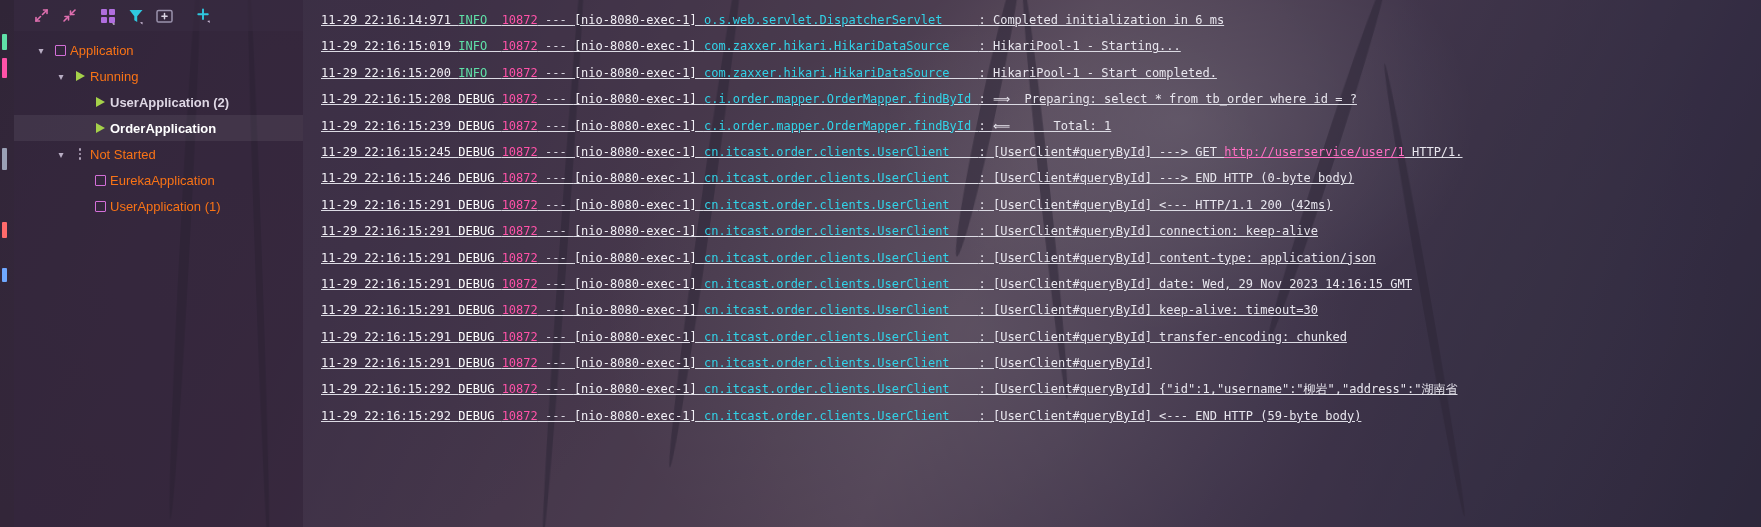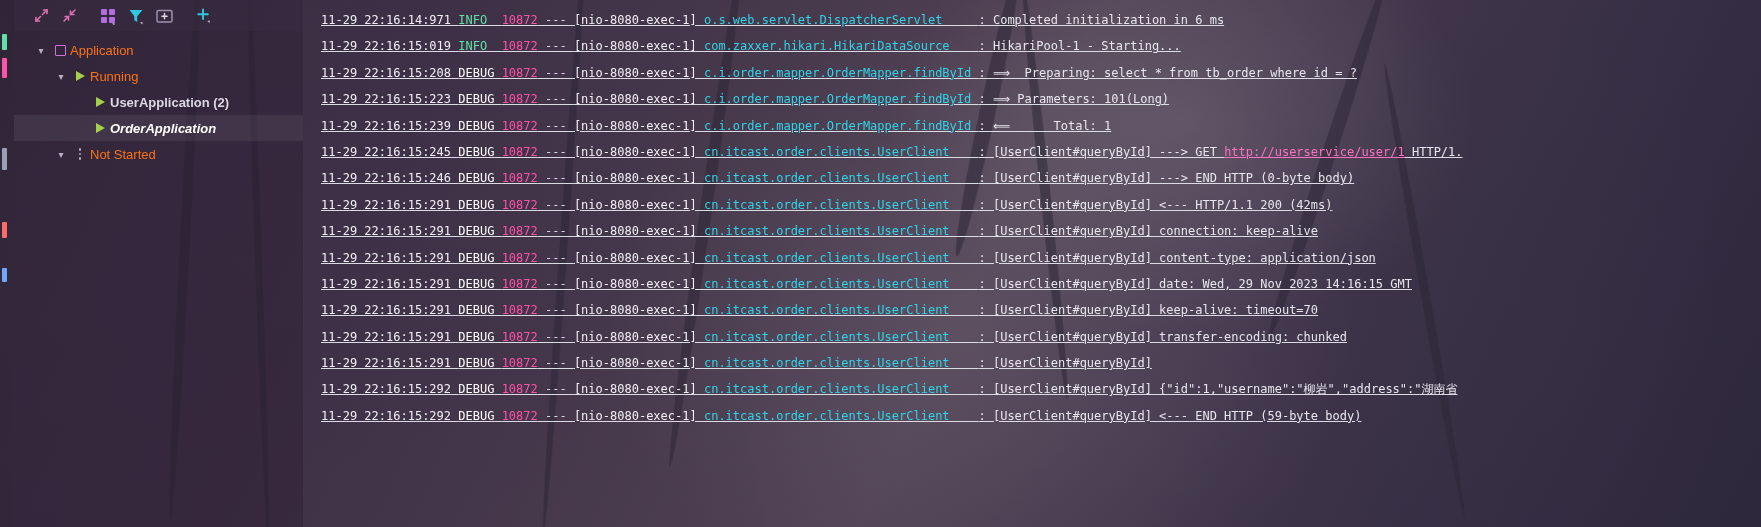--- a/index.html
+++ b/index.html
@@ -80,21 +80,21 @@
   .tree-row.selected { background: rgba(255,255,255,0.065); }
   .twisty {
     width: 18px; display: inline-flex; justify-content: center; align-items: center;
     color: #b9aec4; font-size: 10px;
   }
   .tree-icon {
     width: 20px; display: inline-flex; justify-content: center; align-items: center;
   }
   .tree-label { color: #f97316; }
   .tree-label.bright { color: #ded7e4; font-weight: bold; }
-  .tree-label.white { color: #ffffff; font-weight: bold; font-style: italic; }
+  .tree-label.white { color: #ffffff; font-weight: bold; }
 
   .sq {
     width: 11px; height: 11px;
     border: 1.6px solid #d36fd8; border-radius: 1px; box-sizing: border-box;
   }
   .play {
     width: 0; height: 0;
     border-left: 9px solid #a5d14a;
     border-top: 5.5px solid transparent;
     border-bottom: 5.5px solid transparent;
@@ -258,39 +258,53 @@
         <span class="tree-icon">
           <span class="dots">
               <i></i>
               <i></i>
               <i></i>
             </span>
         </span>
         <span class="tree-label">Not Started</span>
       </div>
 
-
+      <div class="tree-row" style="padding-left:58px;">
+        <span class="twisty"></span>
+        <span class="tree-icon">
+            <span class="sq"></span>
+          </span>
+        <span class="tree-label">EurekaApplication</span>
+      </div>
+
+      <div class="tree-row" style="padding-left:58px;">
+        <span class="twisty"></span>
+        <span class="tree-icon">
+            <span class="sq"></span>
+          </span>
+        <span class="tree-label">UserApplication (1)</span>
+      </div>
 
     </div>
   </div>
 
   <div id="console">
     <div id="console-inner">
         <div class="log-line"><span class="ts">11-29 22:16:14:971 </span><span class="lv-info">INFO  </span><span class="pid">10872</span><span class="dash"> --- </span><span class="thread">[nio-8080-exec-1] </span><span class="logger">o.s.web.servlet.DispatcherServlet     </span><span class="msg">: Completed initialization in 6 ms</span></div>
         <div class="log-line"><span class="ts">11-29 22:16:15:019 </span><span class="lv-info">INFO  </span><span class="pid">10872</span><span class="dash"> --- </span><span class="thread">[nio-8080-exec-1] </span><span class="logger">com.zaxxer.hikari.HikariDataSource    </span><span class="msg">: HikariPool-1 - Starting...</span></div>
+        <div class="log-line"><span class="ts">11-29 22:16:15:200 </span><span class="lv-info">INFO  </span><span class="pid">10872</span><span class="dash"> --- </span><span class="thread">[nio-8080-exec-1] </span><span class="logger">com.zaxxer.hikari.HikariDataSource    </span><span class="msg">: HikariPool-1 - Start completed.</span></div>
         <div class="log-line"><span class="ts">11-29 22:16:15:208 </span><span class="lv-debug">DEBUG </span><span class="pid">10872</span><span class="dash"> --- </span><span class="thread">[nio-8080-exec-1] </span><span class="logger">c.i.order.mapper.OrderMapper.findById </span><span class="msg">: ⟹  Preparing: select * from tb_order where id = ?</span></div>
-        <div class="log-line"><span class="ts">11-29 22:16:15:223 </span><span class="lv-debug">DEBUG </span><span class="pid">10872</span><span class="dash"> --- </span><span class="thread">[nio-8080-exec-1] </span><span class="logger">c.i.order.mapper.OrderMapper.findById </span><span class="msg">: ⟹ Parameters: 101(Long)</span></div>
         <div class="log-line"><span class="ts">11-29 22:16:15:239 </span><span class="lv-debug">DEBUG </span><span class="pid">10872</span><span class="dash"> --- </span><span class="thread">[nio-8080-exec-1] </span><span class="logger">c.i.order.mapper.OrderMapper.findById </span><span class="msg">: ⟸      Total: 1</span></div>
         <div class="log-line"><span class="ts">11-29 22:16:15:245 </span><span class="lv-debug">DEBUG </span><span class="pid">10872</span><span class="dash"> --- </span><span class="thread">[nio-8080-exec-1] </span><span class="logger">cn.itcast.order.clients.UserClient    </span><span class="msg">: [UserClient#queryById] ---&gt; GET </span><span class="url">http://userservice/user/1</span><span class="msg"> HTTP/1.</span></div>
         <div class="log-line"><span class="ts">11-29 22:16:15:246 </span><span class="lv-debug">DEBUG </span><span class="pid">10872</span><span class="dash"> --- </span><span class="thread">[nio-8080-exec-1] </span><span class="logger">cn.itcast.order.clients.UserClient    </span><span class="msg">: [UserClient#queryById] ---&gt; END HTTP (0-byte body)</span></div>
         <div class="log-line"><span class="ts">11-29 22:16:15:291 </span><span class="lv-debug">DEBUG </span><span class="pid">10872</span><span class="dash"> --- </span><span class="thread">[nio-8080-exec-1] </span><span class="logger">cn.itcast.order.clients.UserClient    </span><span class="msg">: [UserClient#queryById] &lt;--- HTTP/1.1 200 (42ms)</span></div>
         <div class="log-line"><span class="ts">11-29 22:16:15:291 </span><span class="lv-debug">DEBUG </span><span class="pid">10872</span><span class="dash"> --- </span><span class="thread">[nio-8080-exec-1] </span><span class="logger">cn.itcast.order.clients.UserClient    </span><span class="msg">: [UserClient#queryById] connection: keep-alive</span></div>
         <div class="log-line"><span class="ts">11-29 22:16:15:291 </span><span class="lv-debug">DEBUG </span><span class="pid">10872</span><span class="dash"> --- </span><span class="thread">[nio-8080-exec-1] </span><span class="logger">cn.itcast.order.clients.UserClient    </span><span class="msg">: [UserClient#queryById] content-type: application/json</span></div>
         <div class="log-line"><span class="ts">11-29 22:16:15:291 </span><span class="lv-debug">DEBUG </span><span class="pid">10872</span><span class="dash"> --- </span><span class="thread">[nio-8080-exec-1] </span><span class="logger">cn.itcast.order.clients.UserClient    </span><span class="msg">: [UserClient#queryById] date: Wed, 29 Nov 2023 14:16:15 GMT</span></div>
-        <div class="log-line"><span class="ts">11-29 22:16:15:291 </span><span class="lv-debug">DEBUG </span><span class="pid">10872</span><span class="dash"> --- </span><span class="thread">[nio-8080-exec-1] </span><span class="logger">cn.itcast.order.clients.UserClient    </span><span class="msg">: [UserClient#queryById] keep-alive: timeout=70</span></div>
+        <div class="log-line"><span class="ts">11-29 22:16:15:291 </span><span class="lv-debug">DEBUG </span><span class="pid">10872</span><span class="dash"> --- </span><span class="thread">[nio-8080-exec-1] </span><span class="logger">cn.itcast.order.clients.UserClient    </span><span class="msg">: [UserClient#queryById] keep-alive: timeout=30</span></div>
         <div class="log-line"><span class="ts">11-29 22:16:15:291 </span><span class="lv-debug">DEBUG </span><span class="pid">10872</span><span class="dash"> --- </span><span class="thread">[nio-8080-exec-1] </span><span class="logger">cn.itcast.order.clients.UserClient    </span><span class="msg">: [UserClient#queryById] transfer-encoding: chunked</span></div>
         <div class="log-line"><span class="ts">11-29 22:16:15:291 </span><span class="lv-debug">DEBUG </span><span class="pid">10872</span><span class="dash"> --- </span><span class="thread">[nio-8080-exec-1] </span><span class="logger">cn.itcast.order.clients.UserClient    </span><span class="msg">: [UserClient#queryById]</span></div>
         <div class="log-line"><span class="ts">11-29 22:16:15:292 </span><span class="lv-debug">DEBUG </span><span class="pid">10872</span><span class="dash"> --- </span><span class="thread">[nio-8080-exec-1] </span><span class="logger">cn.itcast.order.clients.UserClient    </span><span class="msg">: [UserClient#queryById] {"id":1,"username":"柳岩","address":"湖南省</span></div>
         <div class="log-line"><span class="ts">11-29 22:16:15:292 </span><span class="lv-debug">DEBUG </span><span class="pid">10872</span><span class="dash"> --- </span><span class="thread">[nio-8080-exec-1] </span><span class="logger">cn.itcast.order.clients.UserClient    </span><span class="msg">: [UserClient#queryById] &lt;--- END HTTP (59-byte body)</span></div>
       </div>
   </div>
 
 </div>
 
 </body></html>

